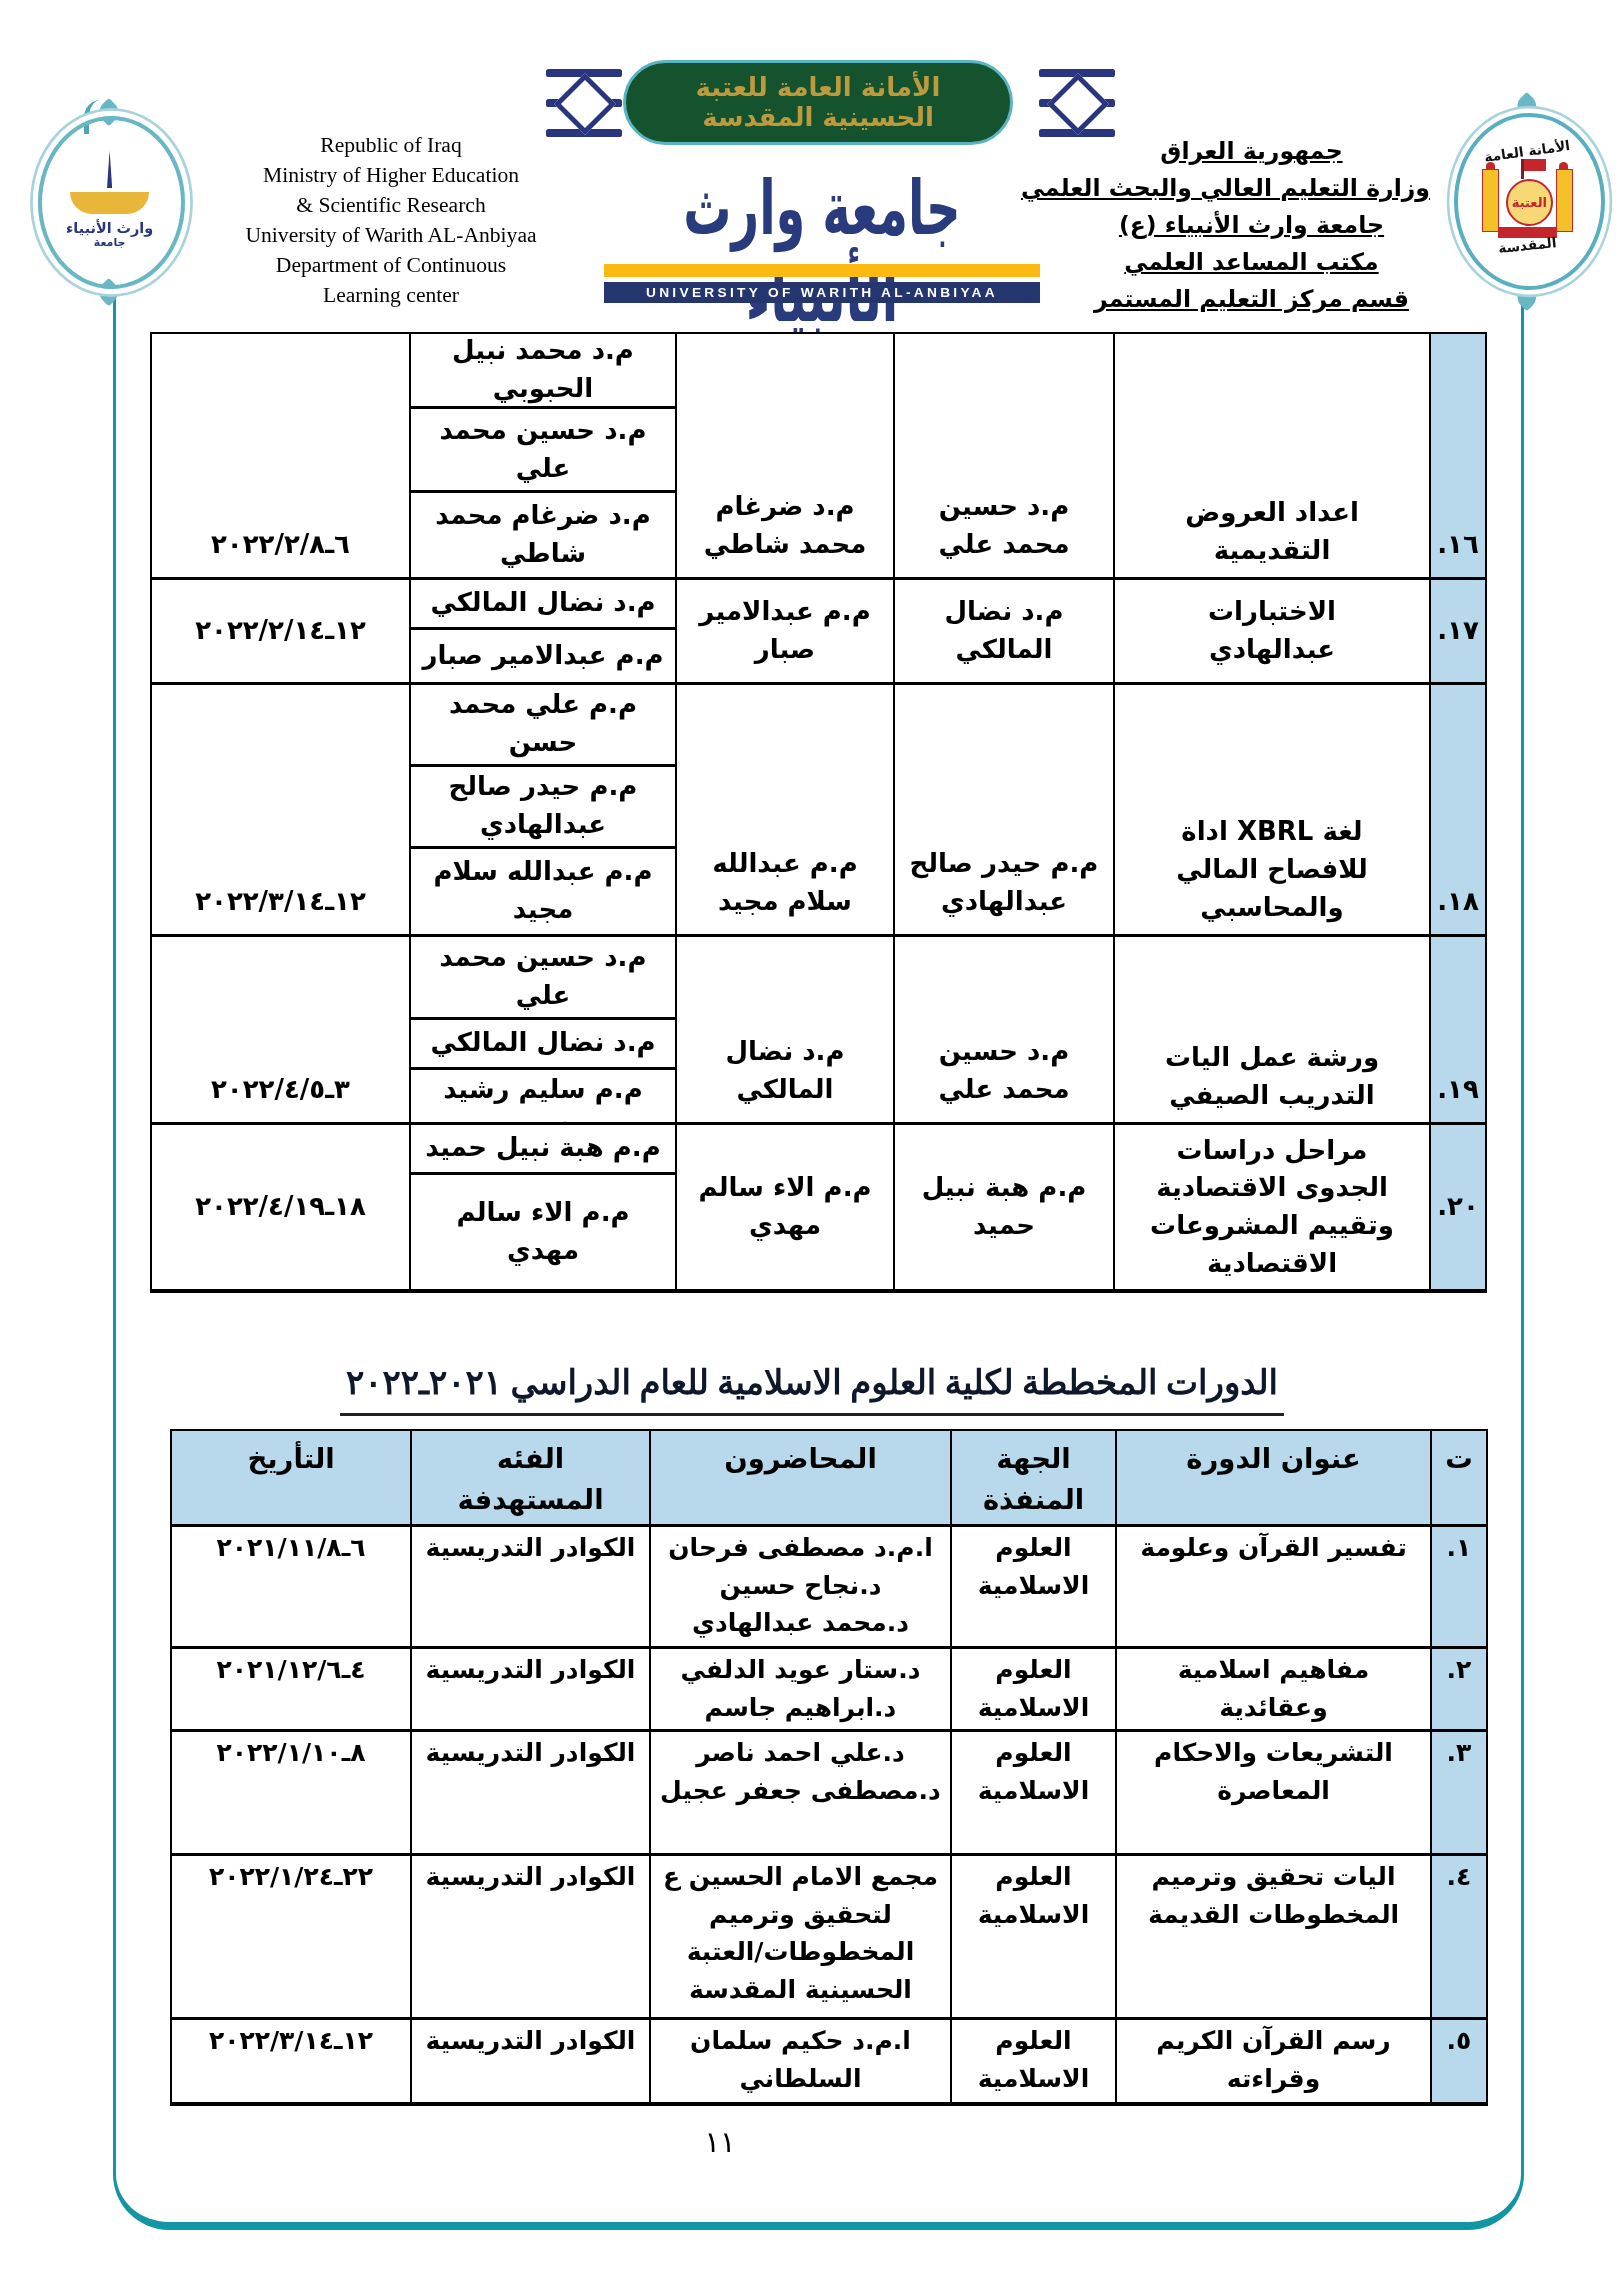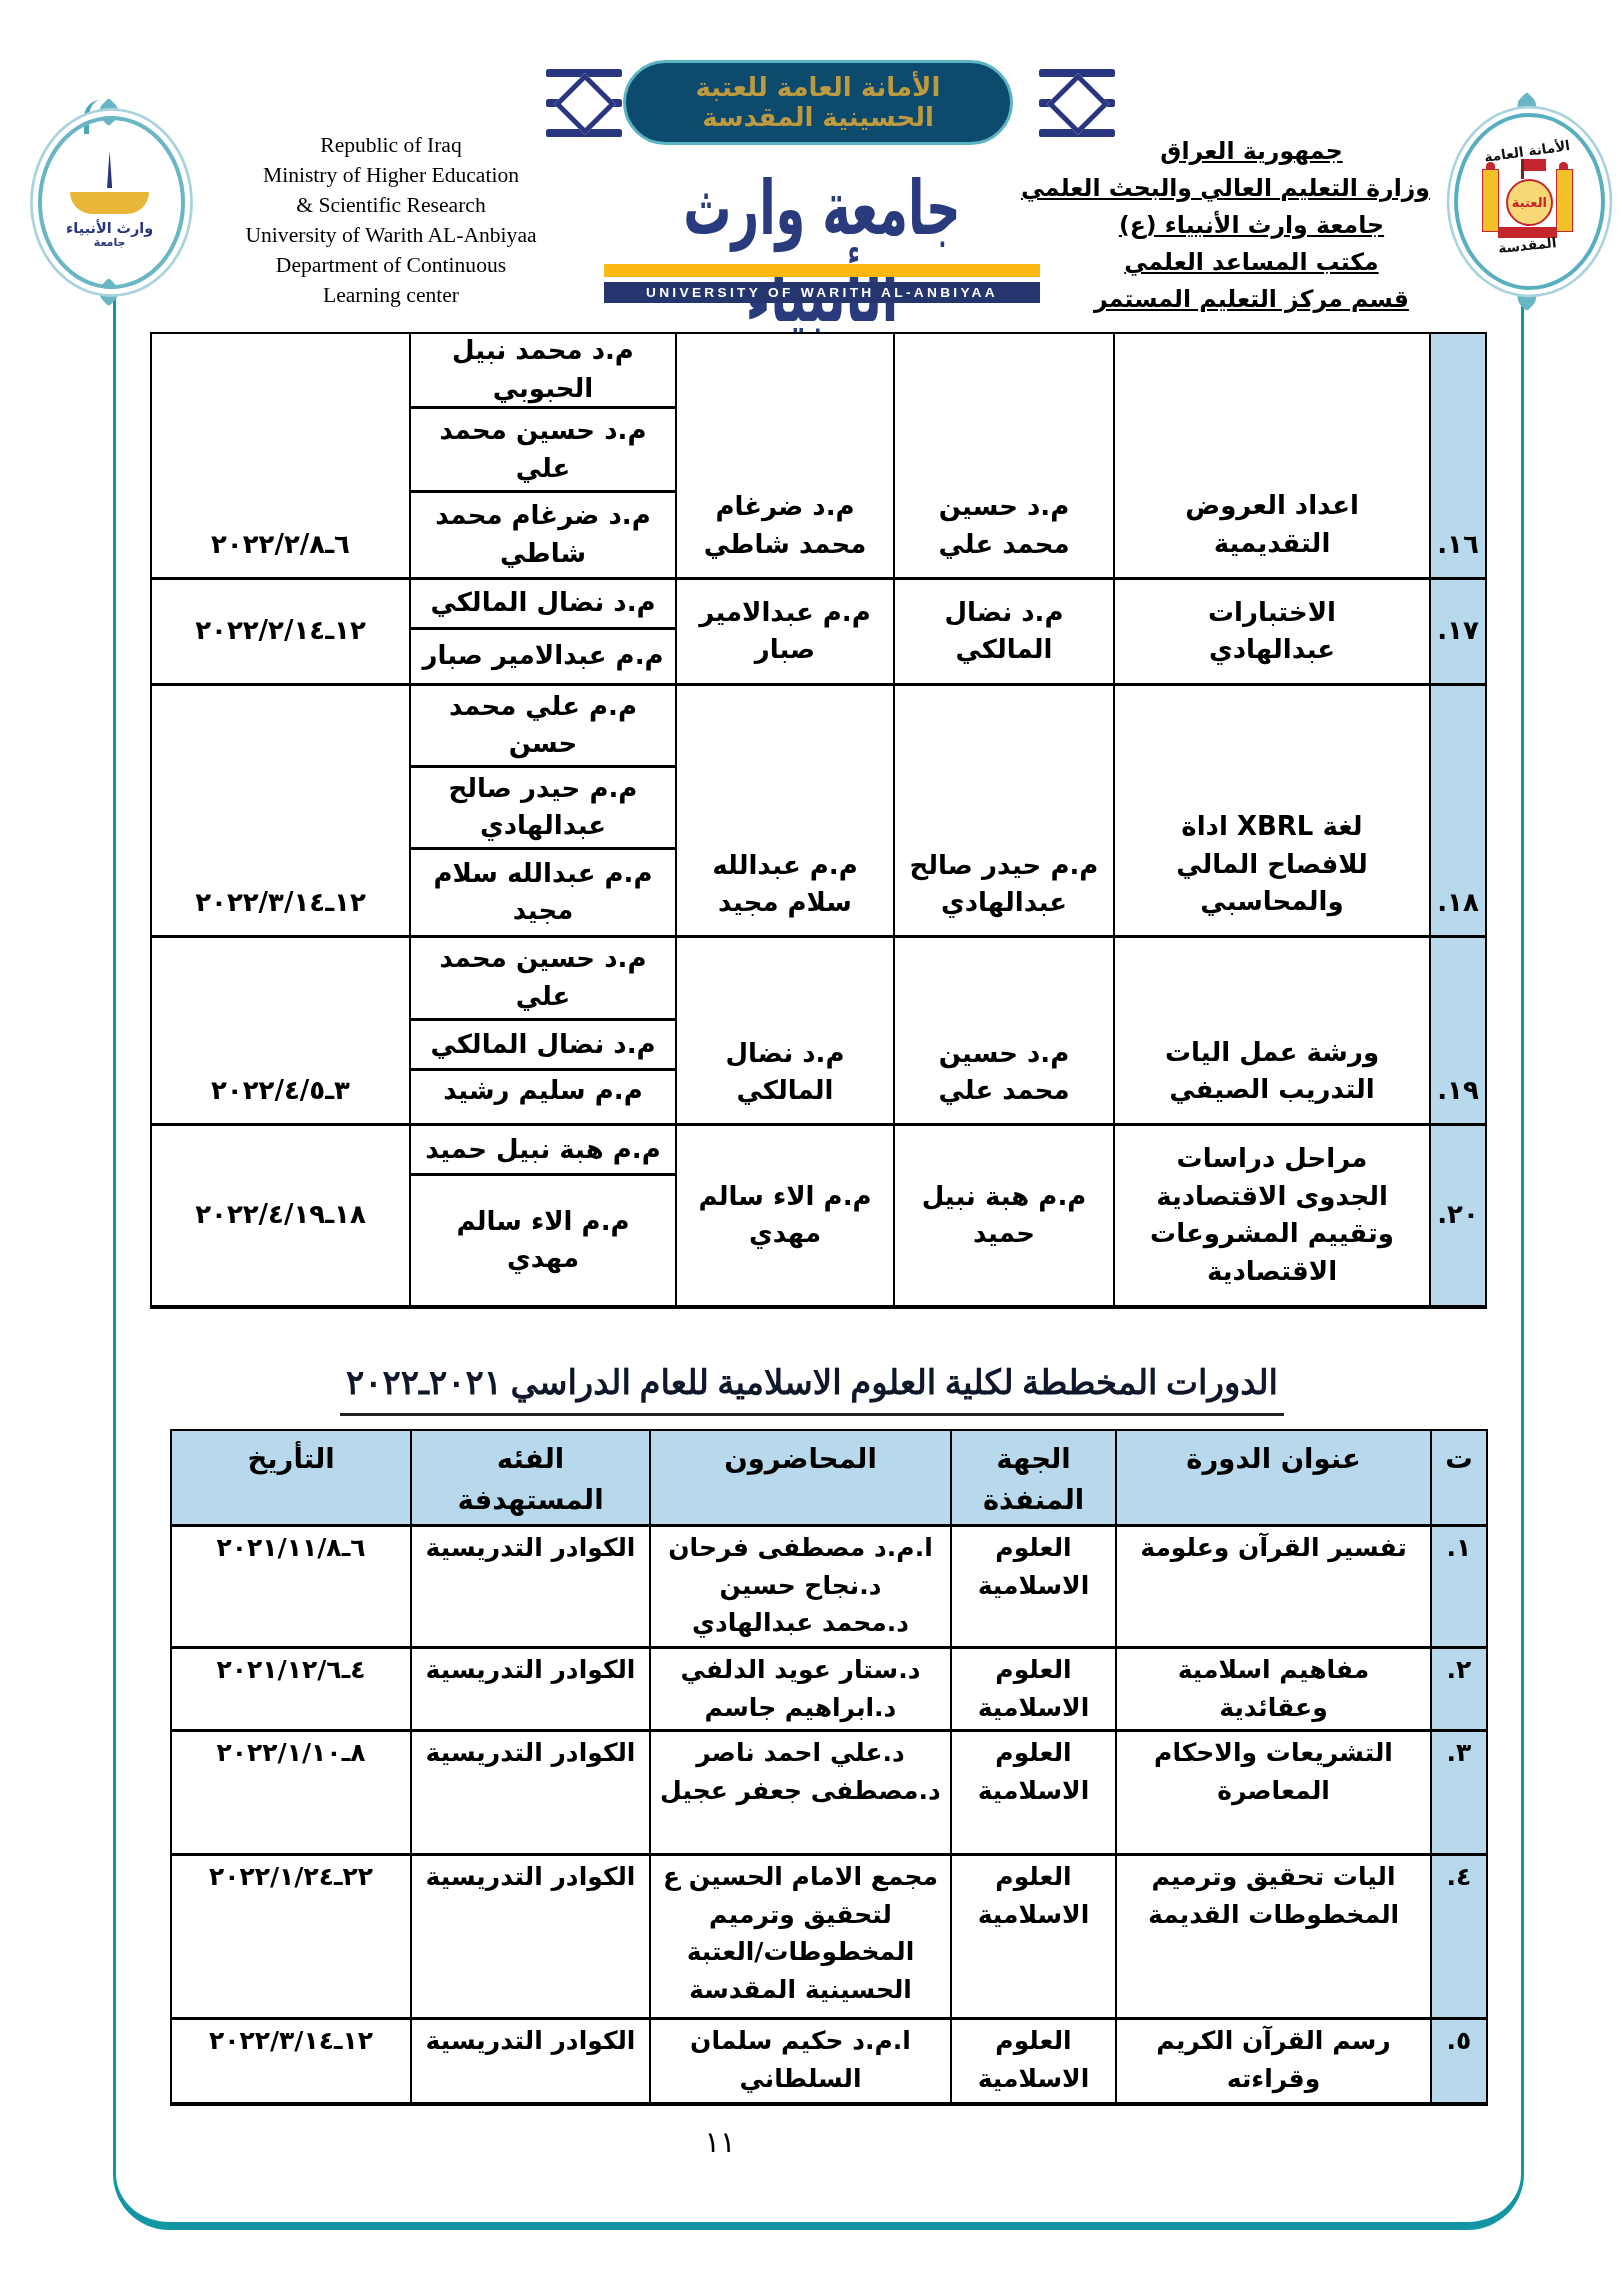--- a/index.html
+++ b/index.html
@@ -17,21 +17,21 @@
   
   .knot{position:absolute;width:76px;height:86px;}
   .knot i{position:absolute;left:0;width:100%;height:7.9px;background:#2A3580;border-radius:2.6px;}
   .knot i:nth-child(1){top:9.2px;}
   .knot i:nth-child(2){top:39px;}
   .knot i:nth-child(3){top:69px;}
   .knot span{position:absolute;left:50%;top:50%;width:34px;height:34px;margin:-21px 0 0 -21px;
     border:5.9px solid #2A3580;background:#fff;transform:rotate(45deg);}
 
   
-  .capsule{position:absolute;left:623px;top:60px;width:390px;height:85px;background:#0c4a6e;
+  .capsule{position:absolute;left:623px;top:60px;width:390px;height:85px;background:#14532d;
     border:3.3px solid #5AB4C2;border-radius:46px;display:flex;align-items:center;justify-content:center;
     text-align:center;color:#BE9A3F;font-weight:bold;font-size:26px;line-height:1.15;padding:0 17px;box-sizing:border-box;}
 
   
   .seal{position:absolute;}
   .seal .ring{position:absolute;border-radius:50%;}
   .left-seal .ring{left:6.5px;top:18.3px;width:139px;height:165px;border:4.6px solid #69B6C5;
     box-shadow:0 0 0 5.2px #fff,0 0 0 7.9px #A8D3DD;}
   .left-seal .petal,.right-seal .petal{position:absolute;width:19.6px;height:19.6px;background:#69B6C5;
     transform:rotate(45deg);border-radius:2.6px 60% 2.6px 60%;}
@@ -85,21 +85,21 @@
   .t1 tr>td{border-top-width:3.9px;}
   .t1 tr:first-child>td{border-top-width:2px;}
   .t1 tr:last-child>td{border-bottom-width:4.6px;}
   .t2 tr>td{border-top-width:3.3px;}
   .t2 tr:first-child>td{border-top-width:2px;padding-left:8px;}
   .t2 tr:nth-child(2)>td{border-top-width:3.9px;}
   .t2 tr:last-child>td{border-bottom-width:4.6px;}
   .num{background:#B7D9EB;padding:2.6px 3.9px !important;}
   .vb{vertical-align:bottom;padding-bottom:13px !important;}
   .vm{vertical-align:middle;}
-  .title-cell{padding:14px 29px !important;}
+  .title-cell{padding:7px 29px !important;}
   .lect{padding:0 !important;position:relative;}
   .subwrap{position:absolute;left:0;top:0;right:0;bottom:0;display:flex;flex-direction:column;}
   .sub{display:flex;align-items:center;justify-content:center;border-bottom:3.9px solid #000;
        flex:0 0 auto;padding:1.3px 10.5px;box-sizing:border-box;}
   .sub:last-child{border-bottom:none;flex:1 1 auto;}
   .t2 .hdr td{background:#B7D9EB;font-size:27.5px;padding-top:6.5px;vertical-align:top;}
   .t2 .lnames div{padding:0;}
   .date-cell{white-space:nowrap;}
 
   .section-title{position:absolute;left:0;top:1362px;width:1624px;text-align:center;direction:rtl;}

